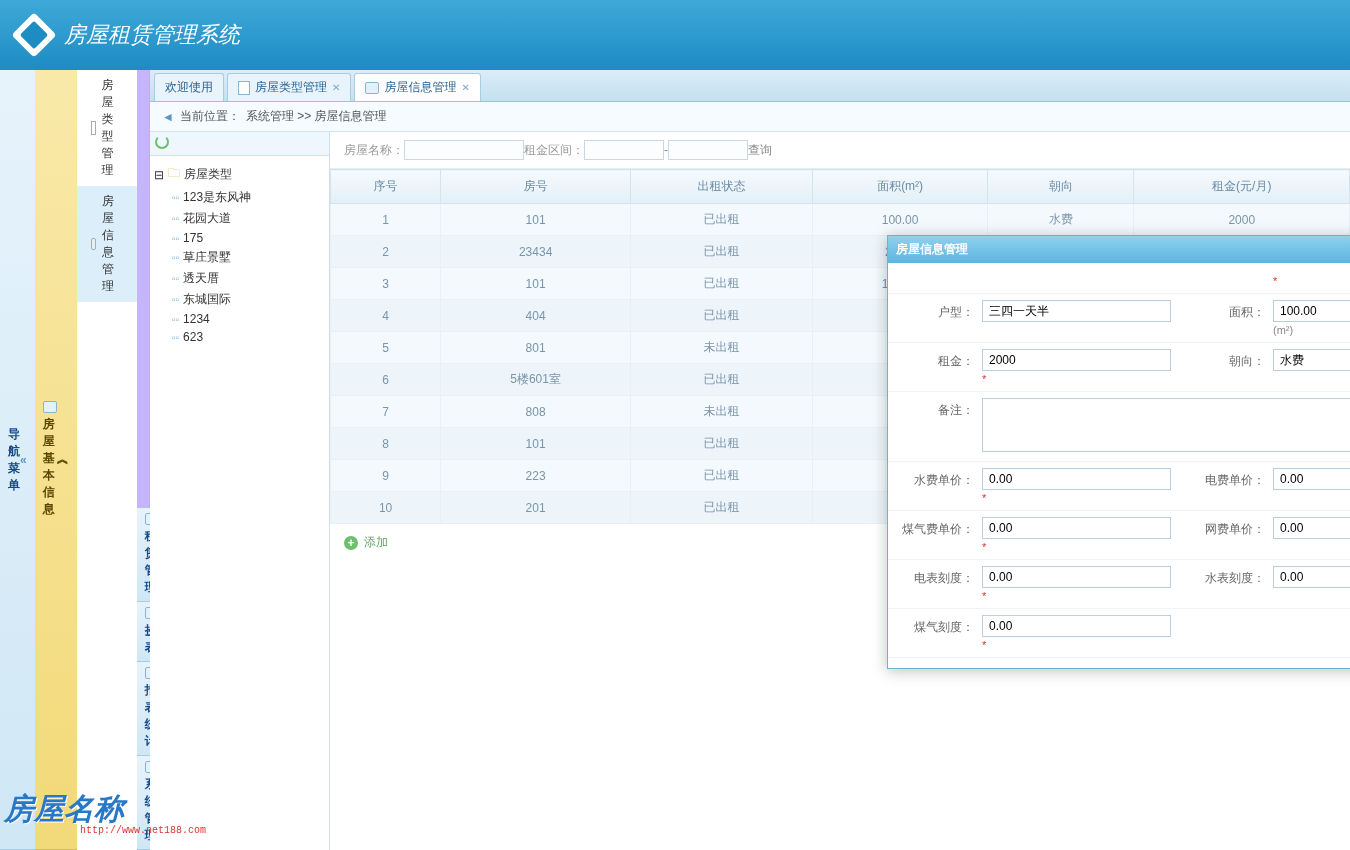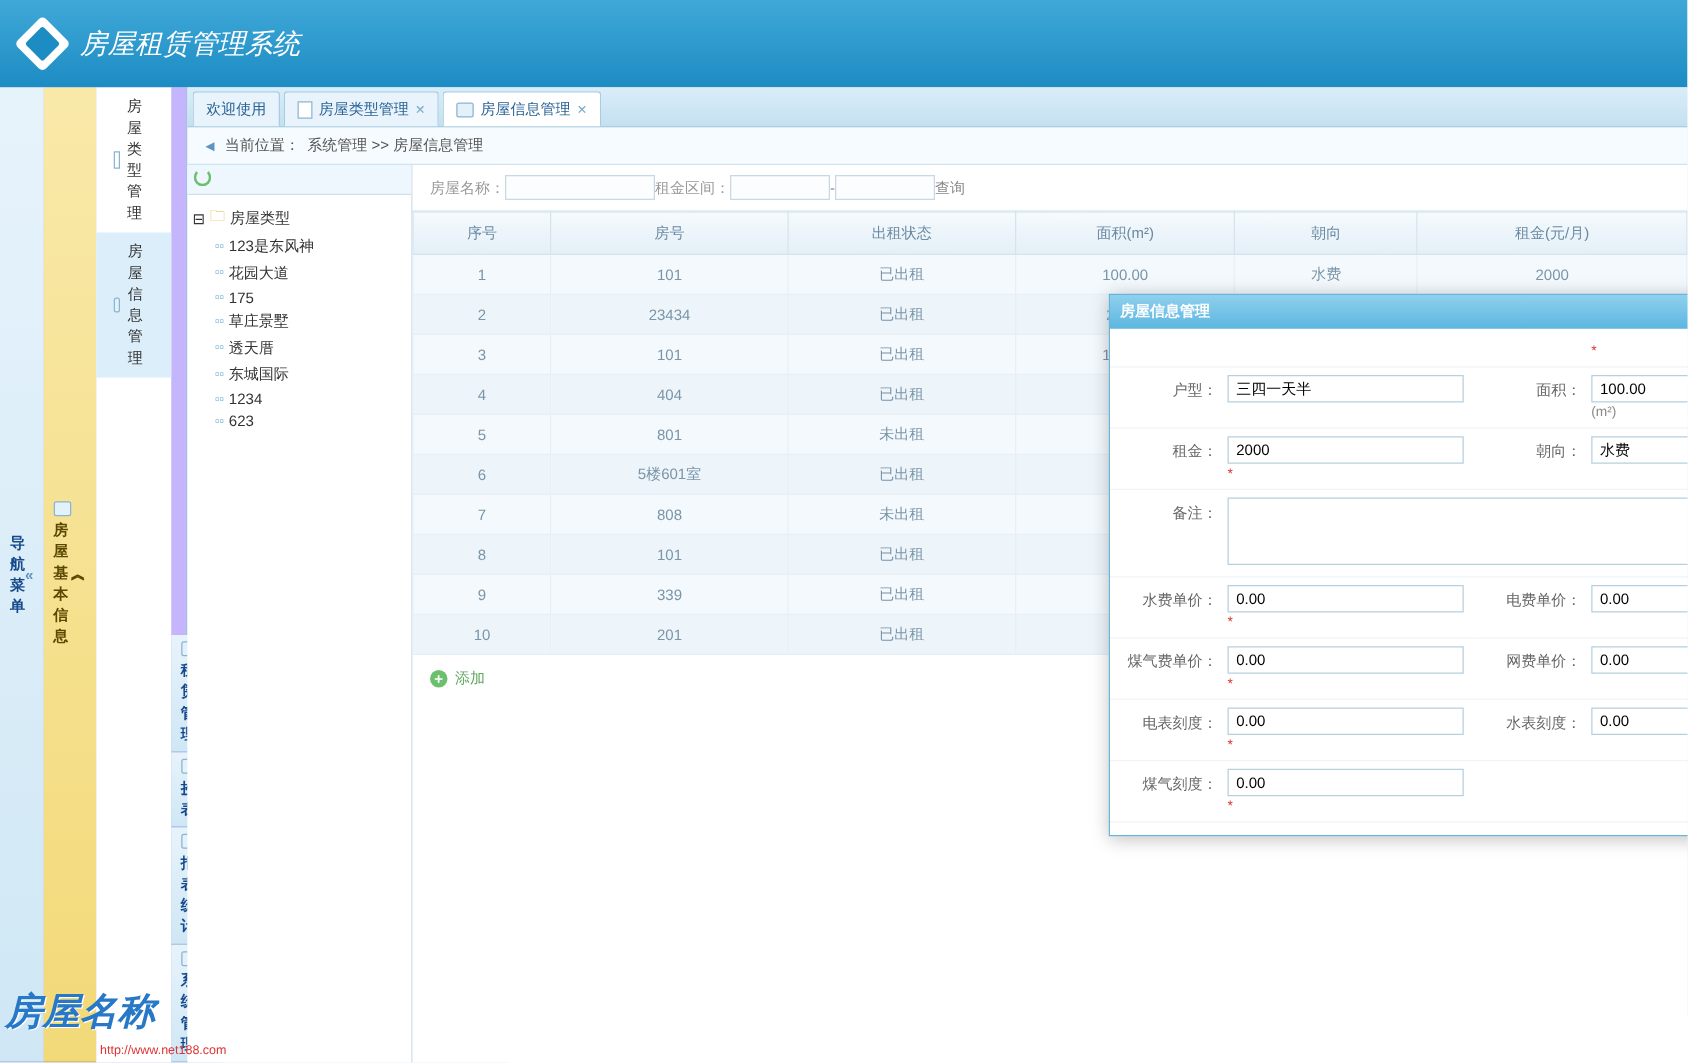--- a/index.html
+++ b/index.html
@@ -58,21 +58,21 @@
 .fcell { flex:1; display:flex; align-items:flex-start; padding:6px 8px; gap:8px; border-bottom:1px solid #eef4f8; }
 .fcell.full { flex-basis:100%; }
 .flabel { width:78px; text-align:right; color:#666; padding-top:4px; }
 .finput { flex:1; }
 .finput input, .finput textarea { width:100%; border:1px solid #b7cfdf; padding:3px 6px; font-size:12px; }
 .finput textarea { height:54px; resize:vertical; }
 .req { color:#d33; font-size:11px; display:block; margin-top:2px; }
 .unit { color:#888; font-size:11px; display:block; margin-top:2px; }
 
 .watermark { position:fixed; left:4px; bottom:20px; color:#2878c8; font-size:30px; font-family:KaiTi,serif; font-style:italic; font-weight:bold; pointer-events:none; text-shadow:1px 1px 0 #fff; }
-.watermark-url { position:fixed; left:80px; bottom:4px; color:#d33; font-size:10px; pointer-events:none; }
+.watermark-url { position:fixed; left:80px; bottom:14px; color:#d33; font-size:10px; pointer-events:none;font-family:Liberation Mono, monospace; }
 
 .ico-page { display:inline-block; width:12px; height:14px; border:1px solid #8bb4d0; background:#fff; position:relative; }
 .ico-book { display:inline-block; width:14px; height:12px; border:1px solid #8bb4d0; background:#e3f1fa; border-radius:2px; }
 .ico-plus { display:inline-block; width:14px; height:14px; border-radius:50%; background:#6cbf6c; color:#fff; text-align:center; line-height:14px; font-weight:bold; }
 .ico-refresh { display:inline-block; width:14px; height:14px; border:2px solid #6cbf6c; border-radius:50%; border-top-color:transparent; }
 .arrow-icon { color:#5c94c3; }
 </style>
 </head>
 <body>
 
@@ -272,21 +272,21 @@
               <tr>
                 <td>8</td>
                 <td>101</td>
                 <td>已出租</td>
                 <td></td>
                 <td></td>
                 <td></td>
               </tr>
               <tr>
                 <td>9</td>
-                <td>339</td>
+                <td>223</td>
                 <td>已出租</td>
                 <td></td>
                 <td></td>
                 <td></td>
               </tr>
               <tr>
                 <td>10</td>
                 <td>201</td>
                 <td>已出租</td>
                 <td></td>

